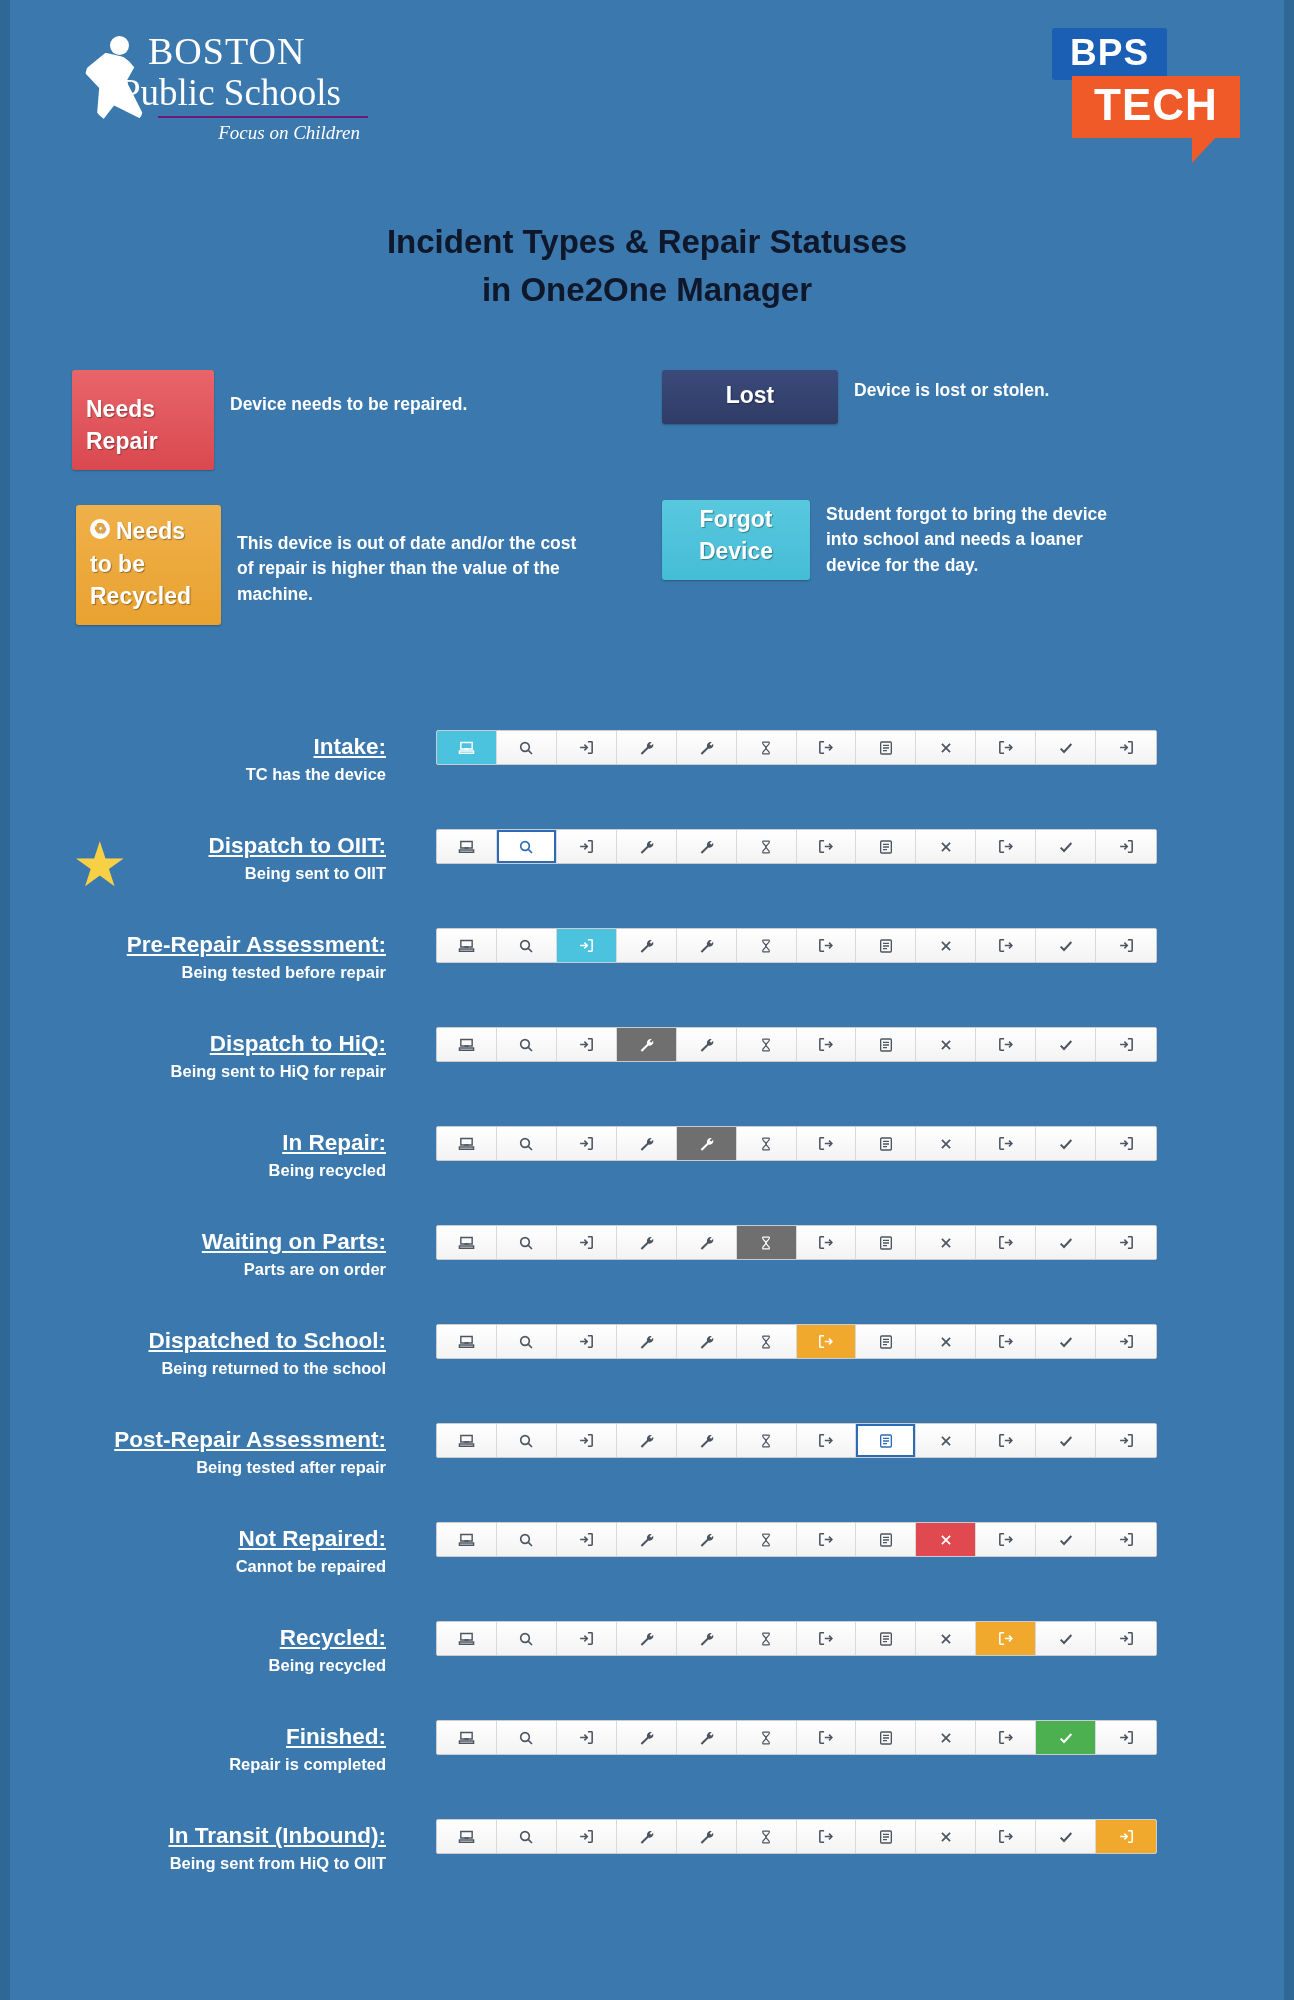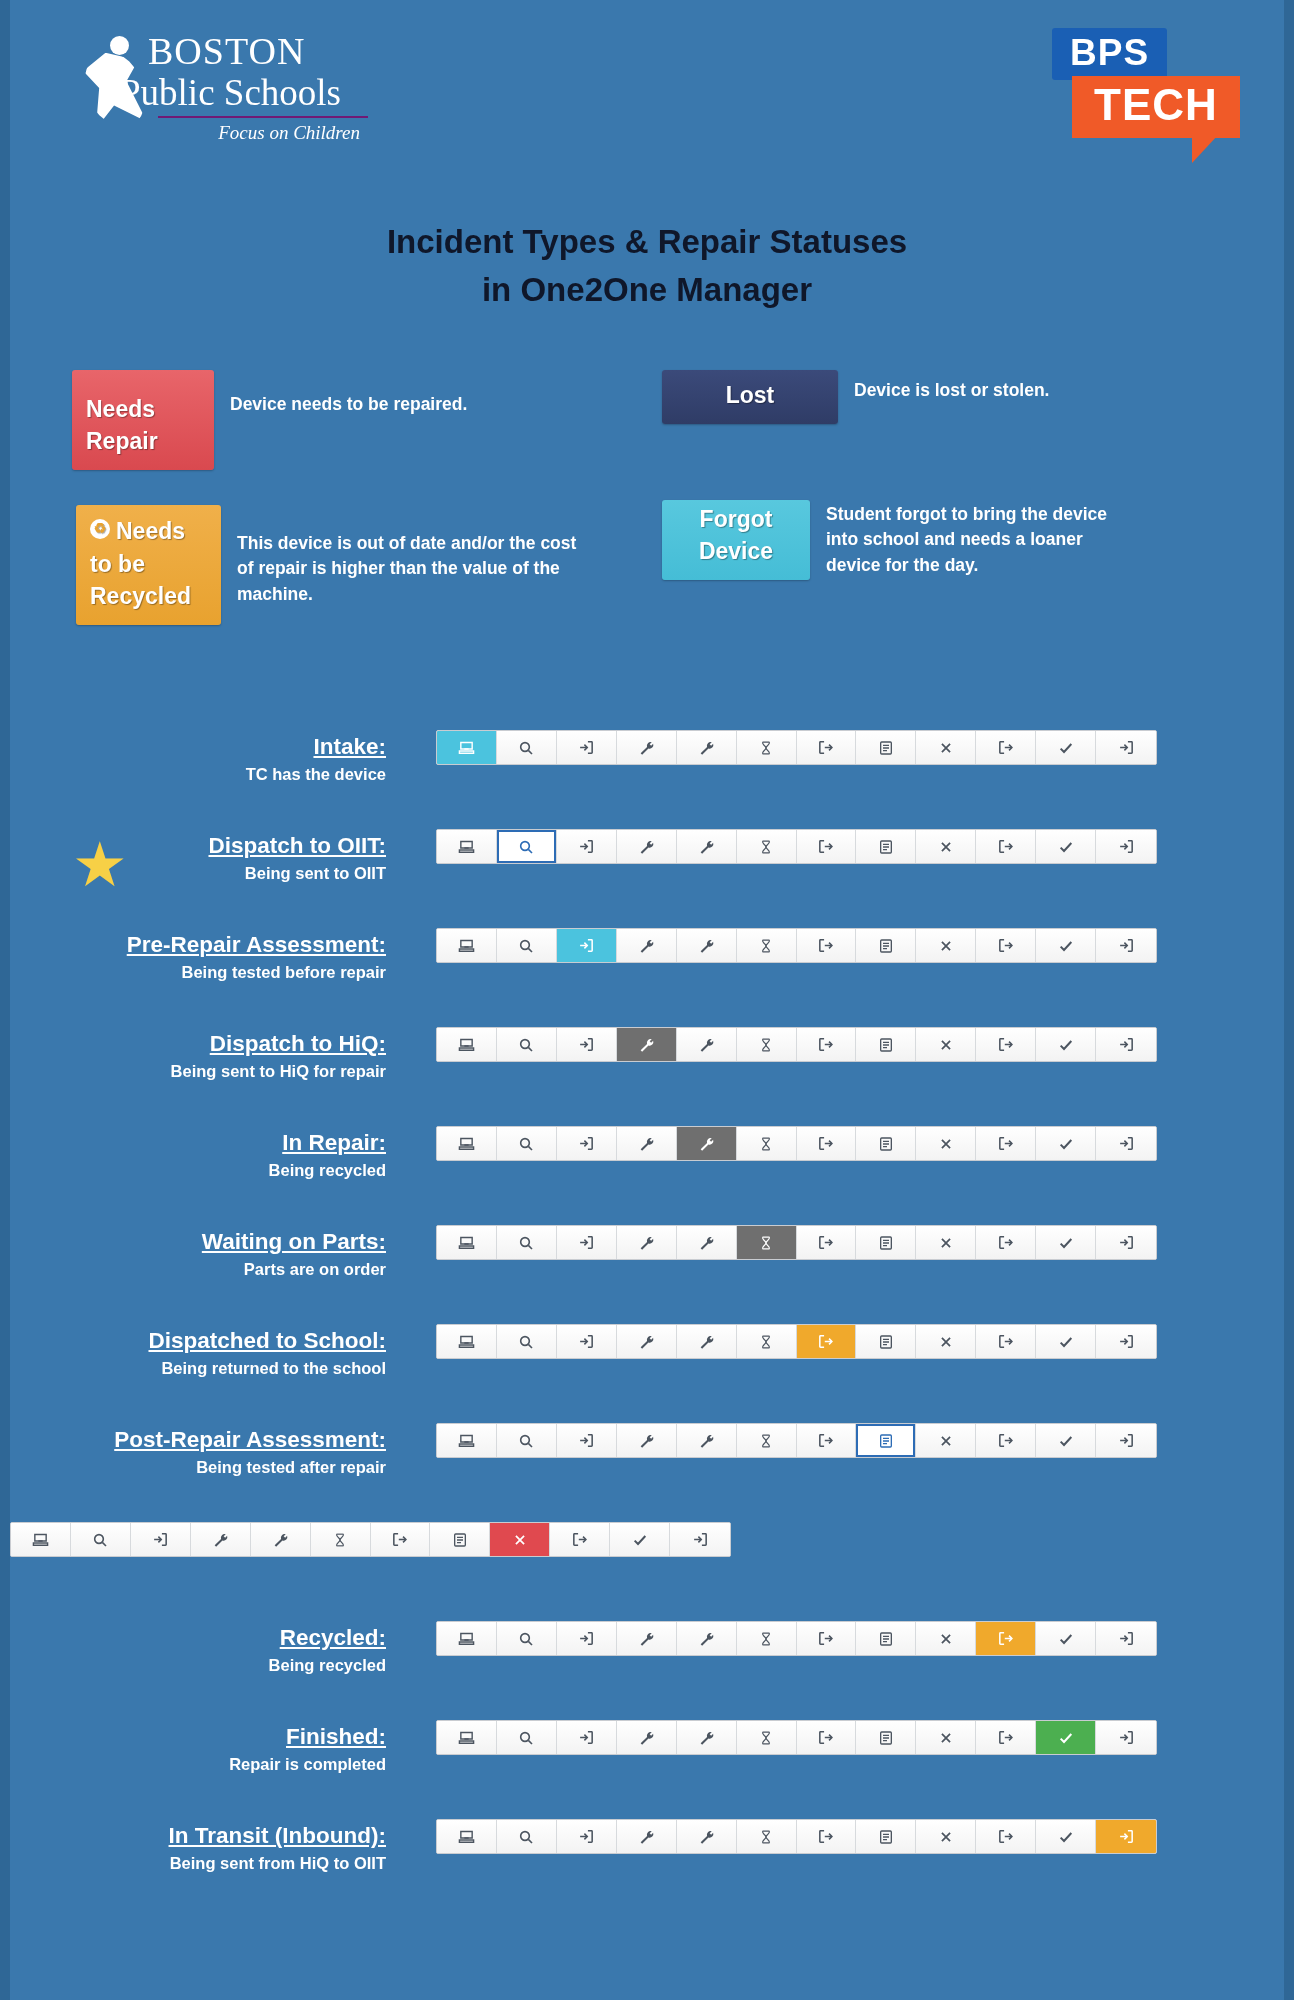--- a/index.html
+++ b/index.html
@@ -960,20 +960,21 @@
           <div class="tb-cell">
             <svg width="17" height="17" viewBox="0 0 24 24" fill="none" stroke="currentColor" stroke-width="2.2">
               <path d="M14 4h5a1 1 0 0 1 1 1v14a1 1 0 0 1-1 1h-5"></path>
               <path d="M3 12h10"></path>
               <path d="M9 8l4 4-4 4"></path>
             </svg>
           </div>
         </div>
       </div>
       <div class="status-row">
+        <div class="status-label"><span class="name">Not Repaired:</span><span class="sub">Cannot be repaired</span></div>
         <div class="toolbar">
           <div class="tb-cell">
             <svg width="17" height="17" viewBox="0 0 24 24" fill="none" stroke="currentColor" stroke-width="2">
               <path d="M4 5h16v9H4z"></path>
               <path d="M2 17h20v3H2z"></path>
               <path d="M9 14h6"></path>
             </svg>
           </div>
           <div class="tb-cell">
             <svg width="16" height="16" viewBox="0 0 24 24" fill="none" stroke="currentColor" stroke-width="2.4">

